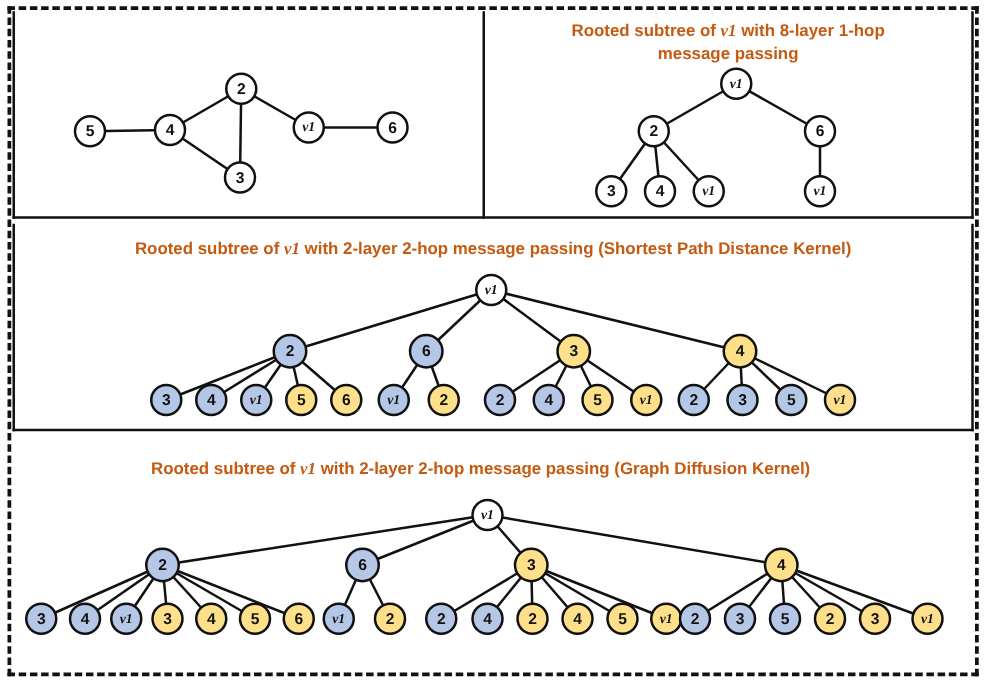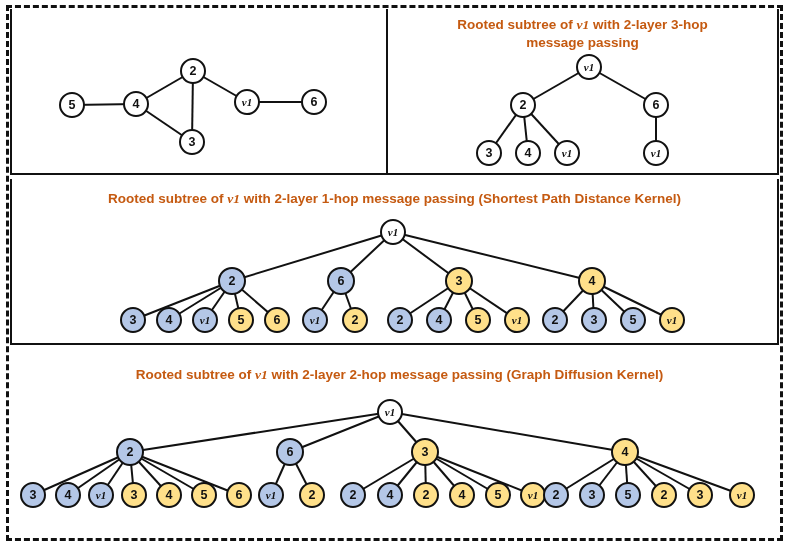--- a/index.html
+++ b/index.html
@@ -35,29 +35,29 @@
 <div id="root">
 
   <div class="outer-frame"></div>
 
   <div class="panel panel-top"></div>
   <div class="panel-div-v"></div>
   <div class="panel panel-mid"></div>
 
 
   <div class="ptitle" style="left:396px;top:16px;width:373px;font-size:13.5px;">
-    <span>Rooted subtree of </span><span class="ttl-v">v1</span><span> with 2-layer 3-hop</span><br>
+    <span>Rooted subtree of </span><span class="ttl-v">v1</span><span> with 8-layer 1-hop</span><br>
     <span>message passing</span>
   </div>
 
   <div class="ptitle" style="left:10px;top:190px;width:769px;font-size:13.5px;">
-    <span>Rooted subtree of </span><span class="ttl-v">v1</span><span> with 2-layer 1-hop message passing (Shortest Path Distance Kernel)</span>
+    <span>Rooted subtree of </span><span class="ttl-v">v1</span><span> with 2-layer 2-hop message passing (Shortest Path Distance Kernel)</span>
   </div>
 
-  <div class="ptitle" style="left:15px;top:366px;width:769px;font-size:13.5px;">
+  <div class="ptitle" style="left:0;top:366px;width:769px;font-size:13.5px;">
     <span>Rooted subtree of </span><span class="ttl-v">v1</span><span> with 2-layer 2-hop message passing (Graph Diffusion Kernel)</span>
   </div>
 
   <svg class="layer" id="edge-layer">
       <line x1="72" y1="105" x2="136" y2="104" stroke="#111111" stroke-width="2"></line>
       <line x1="136" y1="104" x2="193" y2="71" stroke="#111111" stroke-width="2"></line>
       <line x1="136" y1="104" x2="192" y2="142" stroke="#111111" stroke-width="2"></line>
       <line x1="193" y1="71" x2="192" y2="142" stroke="#111111" stroke-width="2"></line>
       <line x1="193" y1="71" x2="247" y2="102" stroke="#111111" stroke-width="2"></line>
       <line x1="247" y1="102" x2="314" y2="102" stroke="#111111" stroke-width="2"></line>

